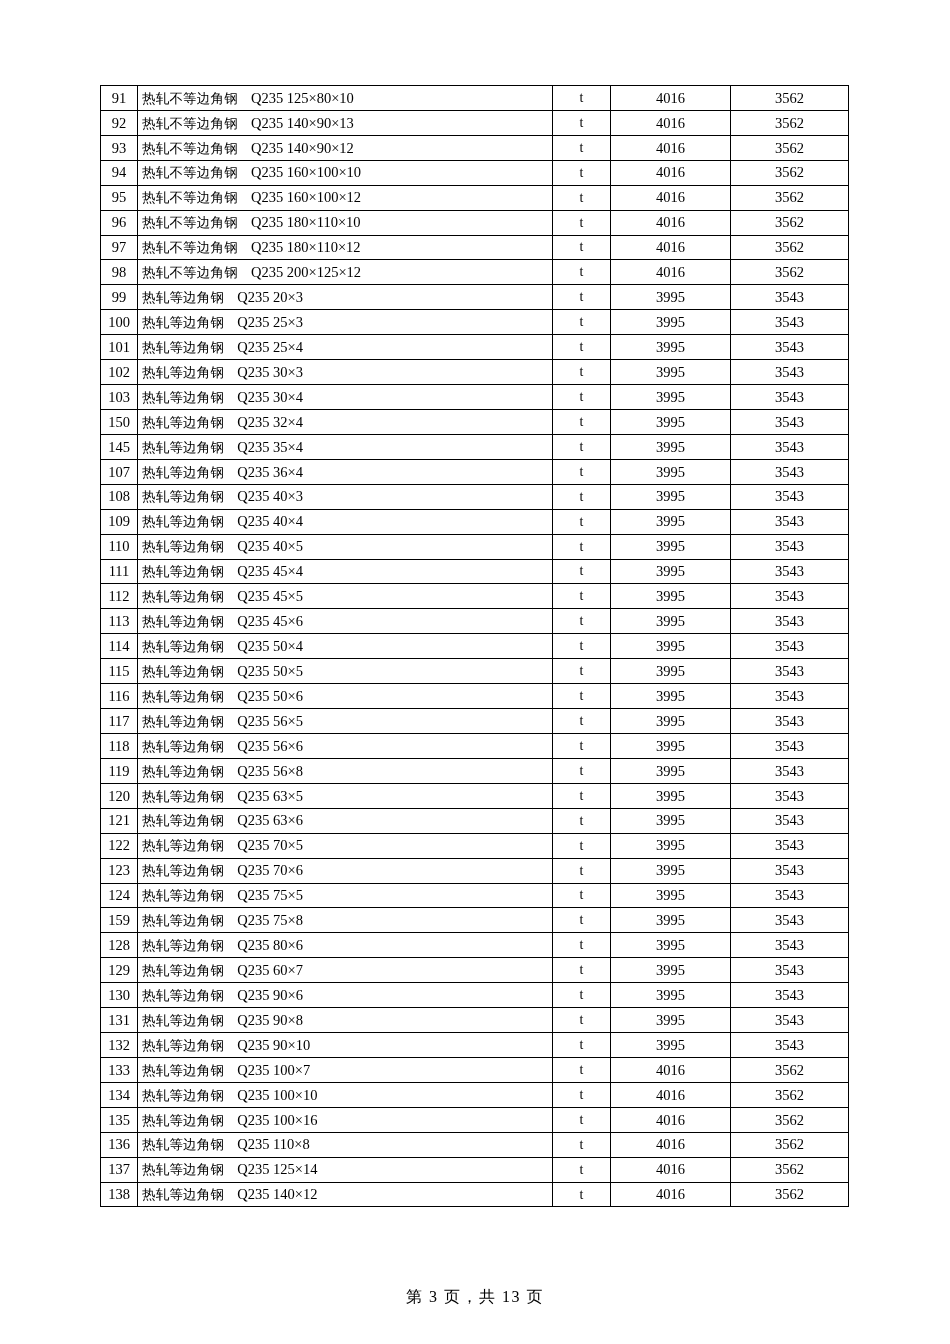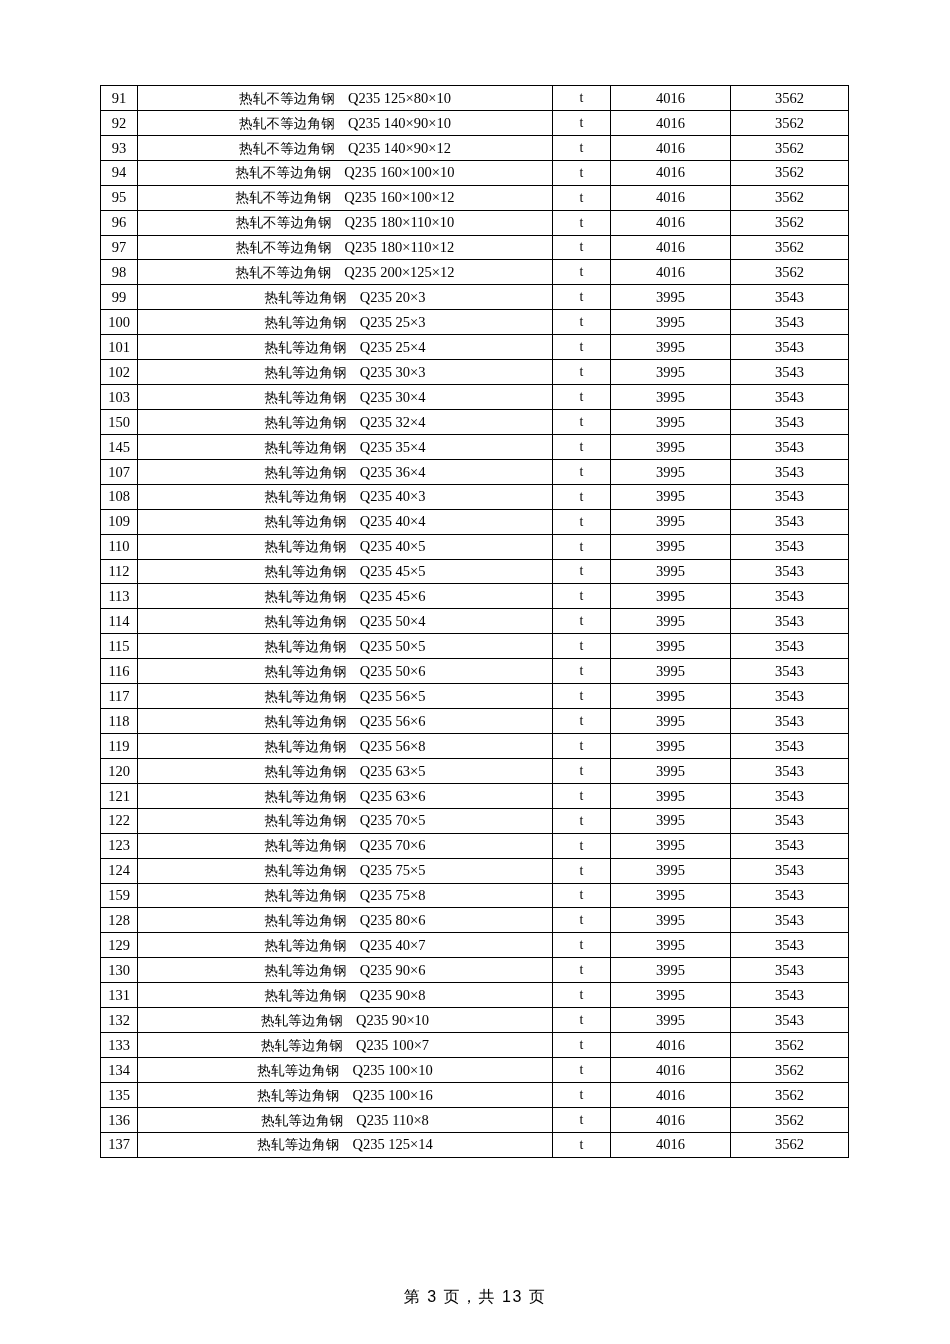--- a/index.html
+++ b/index.html
@@ -49,21 +49,20 @@
   col.c-desc  { width: 415px; }
   col.c-unit  { width: 58px; }
   col.c-p1    { width: 120px; }
   col.c-p2    { width: 118px; }
 
   td.cell-no {
     text-align: center;
     font-size: 14.5px;
   }
   td.cell-desc {
-    text-align: center;
     padding: 0 4px;
   }
   td.cell-unit {
     text-align: center;
     font-size: 14px;
   }
   td.cell-price {
     text-align: center;
     font-size: 14.5px;
   }
@@ -82,21 +81,21 @@
     font-size: 14.5px;
     margin-left: 13px;
   }
 
   .page-footer {
     position: absolute;
     left: 0;
     top: 1287px;
     width: 950px;
     text-align: center;
-    font-family: Liberation Sans, sans-serif;
+    font-family: Liberation Serif, serif;
     font-size: 16px;
     letter-spacing: 1.5px;
     color: #000000;
   }
 </style>
 </head>
 <body>
 
 <div class="page">
 
@@ -111,21 +110,21 @@
     <tbody id="table-body">
         <tr>
           <td class="cell-no">91</td>
           <td class="cell-desc"><span class="desc-wrap"><span class="desc-name">热轧不等边角钢</span><span class="desc-spec">Q235 125×80×10</span></span></td>
           <td class="cell-unit">t</td>
           <td class="cell-price">4016</td>
           <td class="cell-price">3562</td>
         </tr>
         <tr>
           <td class="cell-no">92</td>
-          <td class="cell-desc"><span class="desc-wrap"><span class="desc-name">热轧不等边角钢</span><span class="desc-spec">Q235 140×90×10</span></span></td>
+          <td class="cell-desc"><span class="desc-wrap"><span class="desc-name">热轧不等边角钢</span><span class="desc-spec">Q235 140×90×13</span></span></td>
           <td class="cell-unit">t</td>
           <td class="cell-price">4016</td>
           <td class="cell-price">3562</td>
         </tr>
         <tr>
           <td class="cell-no">93</td>
           <td class="cell-desc"><span class="desc-wrap"><span class="desc-name">热轧不等边角钢</span><span class="desc-spec">Q235 140×90×12</span></span></td>
           <td class="cell-unit">t</td>
           <td class="cell-price">4016</td>
           <td class="cell-price">3562</td>
@@ -236,20 +235,27 @@
           <td class="cell-price">3543</td>
         </tr>
         <tr>
           <td class="cell-no">110</td>
           <td class="cell-desc"><span class="desc-wrap"><span class="desc-name">热轧等边角钢</span><span class="desc-spec">Q235 40×5</span></span></td>
           <td class="cell-unit">t</td>
           <td class="cell-price">3995</td>
           <td class="cell-price">3543</td>
         </tr>
         <tr>
+          <td class="cell-no">111</td>
+          <td class="cell-desc"><span class="desc-wrap"><span class="desc-name">热轧等边角钢</span><span class="desc-spec">Q235 45×4</span></span></td>
+          <td class="cell-unit">t</td>
+          <td class="cell-price">3995</td>
+          <td class="cell-price">3543</td>
+        </tr>
+        <tr>
           <td class="cell-no">112</td>
           <td class="cell-desc"><span class="desc-wrap"><span class="desc-name">热轧等边角钢</span><span class="desc-spec">Q235 45×5</span></span></td>
           <td class="cell-unit">t</td>
           <td class="cell-price">3995</td>
           <td class="cell-price">3543</td>
         </tr>
         <tr>
           <td class="cell-no">113</td>
           <td class="cell-desc"><span class="desc-wrap"><span class="desc-name">热轧等边角钢</span><span class="desc-spec">Q235 45×6</span></span></td>
           <td class="cell-unit">t</td>
@@ -342,21 +348,21 @@
         </tr>
         <tr>
           <td class="cell-no">128</td>
           <td class="cell-desc"><span class="desc-wrap"><span class="desc-name">热轧等边角钢</span><span class="desc-spec">Q235 80×6</span></span></td>
           <td class="cell-unit">t</td>
           <td class="cell-price">3995</td>
           <td class="cell-price">3543</td>
         </tr>
         <tr>
           <td class="cell-no">129</td>
-          <td class="cell-desc"><span class="desc-wrap"><span class="desc-name">热轧等边角钢</span><span class="desc-spec">Q235 40×7</span></span></td>
+          <td class="cell-desc"><span class="desc-wrap"><span class="desc-name">热轧等边角钢</span><span class="desc-spec">Q235 60×7</span></span></td>
           <td class="cell-unit">t</td>
           <td class="cell-price">3995</td>
           <td class="cell-price">3543</td>
         </tr>
         <tr>
           <td class="cell-no">130</td>
           <td class="cell-desc"><span class="desc-wrap"><span class="desc-name">热轧等边角钢</span><span class="desc-spec">Q235 90×6</span></span></td>
           <td class="cell-unit">t</td>
           <td class="cell-price">3995</td>
           <td class="cell-price">3543</td>
@@ -403,18 +409,25 @@
           <td class="cell-price">4016</td>
           <td class="cell-price">3562</td>
         </tr>
         <tr>
           <td class="cell-no">137</td>
           <td class="cell-desc"><span class="desc-wrap"><span class="desc-name">热轧等边角钢</span><span class="desc-spec">Q235 125×14</span></span></td>
           <td class="cell-unit">t</td>
           <td class="cell-price">4016</td>
           <td class="cell-price">3562</td>
         </tr>
+        <tr>
+          <td class="cell-no">138</td>
+          <td class="cell-desc"><span class="desc-wrap"><span class="desc-name">热轧等边角钢</span><span class="desc-spec">Q235 140×12</span></span></td>
+          <td class="cell-unit">t</td>
+          <td class="cell-price">4016</td>
+          <td class="cell-price">3562</td>
+        </tr>
       </tbody>
   </table>
 
   <div class="page-footer">第 3 页，共 13 页</div>
 
 </div>
 
 </body></html>

